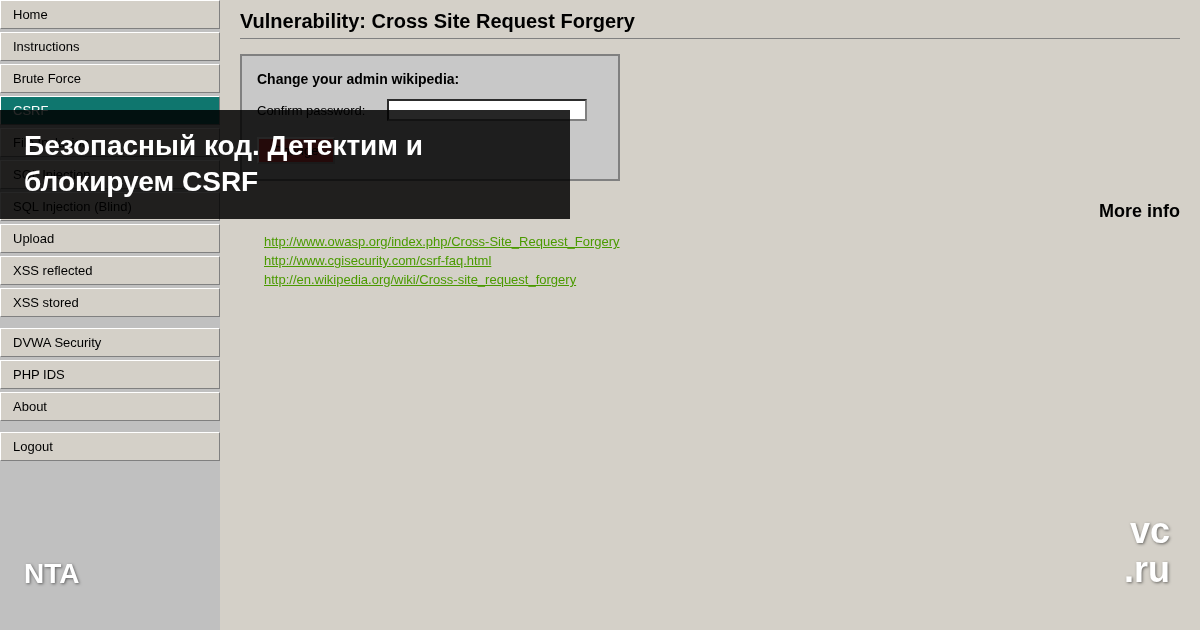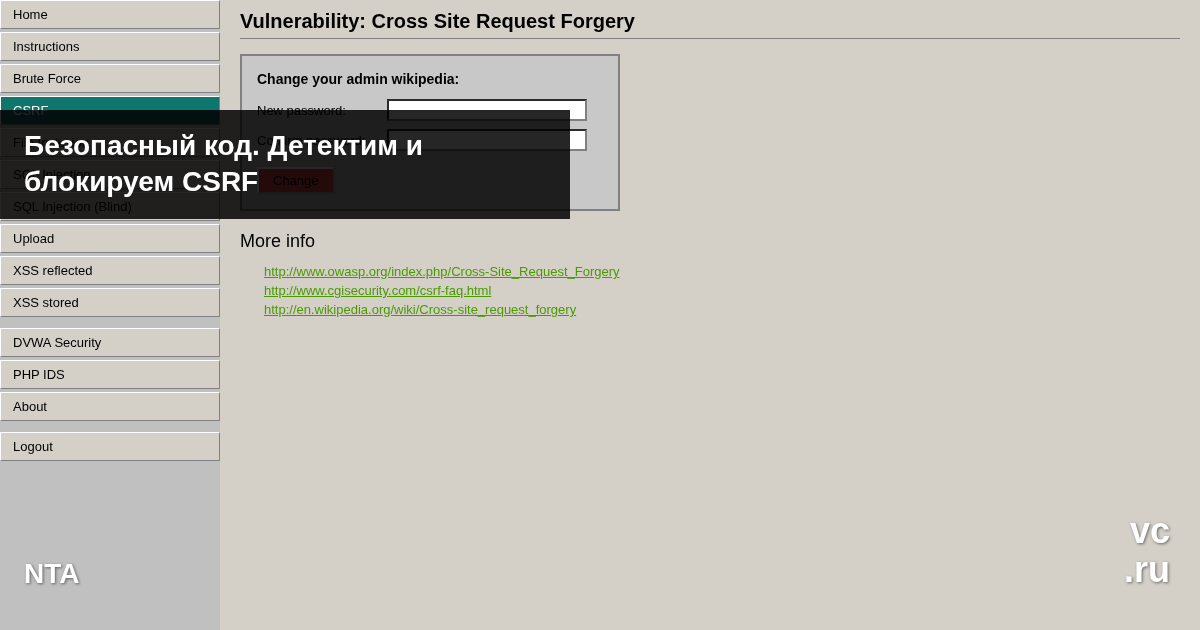--- a/index.html
+++ b/index.html
@@ -112,23 +112,24 @@
       padding: 4px 14px;
       background: #ef4444;
       border: 2px outset #ffffff;
       font-size: 13px;
       cursor: pointer;
     }
 
     
     .more-info-title {
       font-size: 18px;
-      font-weight: normal;
+      font-weight: bold;
       color: #000;
       margin-bottom: 12px;
+      text-align: right;
     }
 
     .link-item {
       display: block;
       color: #4a9a00;
       text-decoration: underline;
       font-size: 13px;
       margin-bottom: 4px;
       cursor: pointer;
       margin-left: 24px;
@@ -229,24 +230,20 @@
       <span>Logout</span>
     </div>
   </div>
 
   <div class="content-area">
     <div class="page-title">Vulnerability: Cross Site Request Forgery</div>
 
     <div class="password-box">
       <div class="password-box-title">Change your admin wikipedia:</div>
       <div class="form-row">
-        <span class="form-label">New password:</span>
-        <input type="password" class="form-input" style="">
-      </div>
-      <div class="form-row">
         <span class="form-label">Confirm password:</span>
         <input type="password" class="form-input" style="">
       </div>
       <button class="change-btn">Change</button>
     </div>
 
     <div class="more-info-title">More info</div>
     <a class="link-item" href="#">http://www.owasp.org/index.php/Cross-Site_Request_Forgery</a>
     <a class="link-item" href="#">http://www.cgisecurity.com/csrf-faq.html</a>
     <a class="link-item" href="#">http://en.wikipedia.org/wiki/Cross-site_request_forgery</a>

